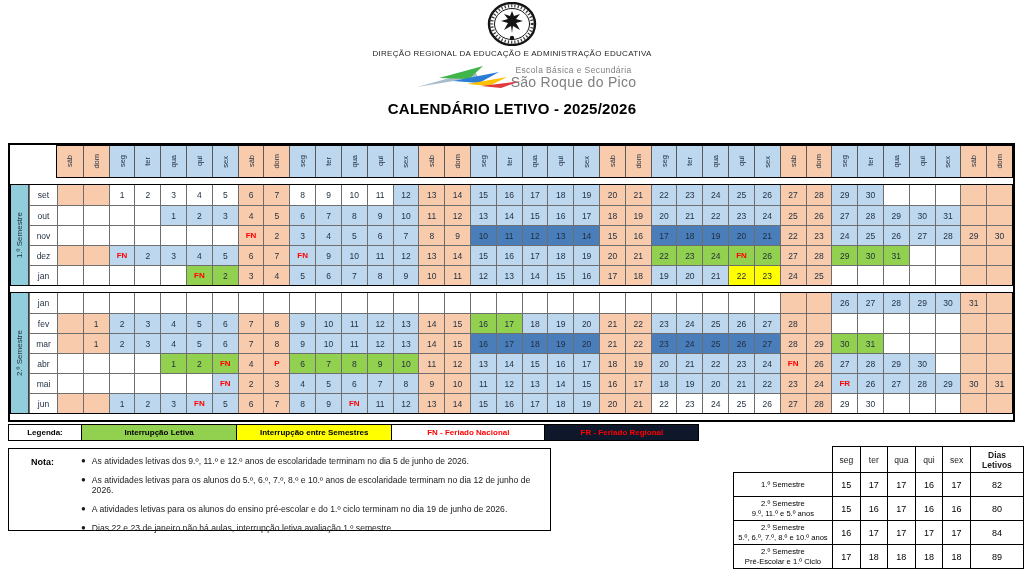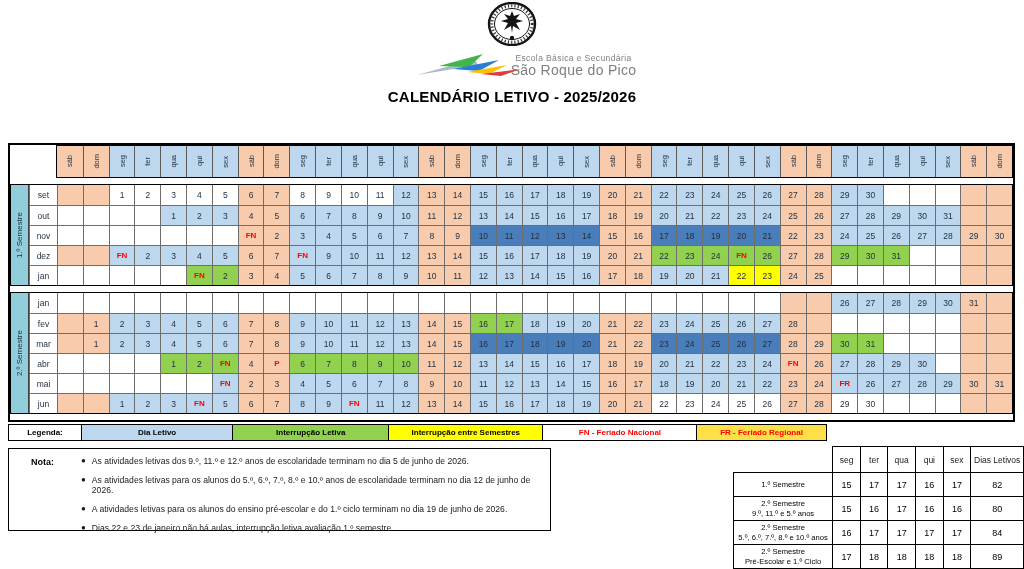--- a/index.html
+++ b/index.html
@@ -39,36 +39,37 @@
   .notelabel{position:absolute;left:22px;top:8px;font-size:9px;font-weight:700;}
   .notelist{position:absolute;left:72px;top:7px;right:8px;display:flex;flex-direction:column;row-gap:9px;}
   .noteitem{font-size:8.6px;color:#1a1a1a;display:flex;}
   .noteitem .b{margin-right:6px;font-size:8px;}
 
   
   .summary{position:absolute;left:733px;top:446px;border-collapse:collapse;}
   .summary td{border:1.2px solid #000;text-align:center;vertical-align:middle;}
   .summary td.nb{border:none;}
   .sh{height:23px;font-size:8.5px;color:#1a1a1a;width:27px;}
-  .sh.lastcol{width:54px;}
+  .sh.lastcol{width:54px;font-weight:bold;}
   .slabel{width:106px;font-size:7.6px;line-height:1.25;padding:1px 2px;}
   .sval{font-size:9px;height:21px;}
 </style>
 </head>
 <body>
 <div class="page">
 
   <div class="top">
     <svg class="emblem" width="50" height="44" viewBox="0 0 50 44">
       <ellipse cx="25" cy="22" rx="23" ry="21" fill="none" stroke="#141414" stroke-width="2.4"></ellipse>
       <ellipse cx="25" cy="22" rx="17.5" ry="15.5" fill="none" stroke="#141414" stroke-width="1"></ellipse>
       <ellipse cx="25" cy="22" rx="20.2" ry="18.2" fill="none" stroke="#141414" stroke-width="3" stroke-dasharray="1.2,2.1" opacity="0.85"></ellipse>
       <path d="M25 9 L27 14 L33 12 L29 17 L36 19 L29 21 L33 28 L26 24 L25 31 L24 24 L17 28 L21 21 L14 19 L21 17 L17 12 L23 14 Z" fill="#141414"></path>
       <circle cx="25" cy="36" r="2.2" fill="#141414"></circle>
     </svg>
+    <div class="orgline">DIREÇÃO REGIONAL DA EDUCAÇÃO E ADMINISTRAÇÃO EDUCATIVA</div>
     <div class="schoolrow">
       <svg width="108" height="24" viewBox="0 0 108 24">
         <polygon points="0,21 58,5 61,11" fill="#A9BCCB"></polygon>
         <polygon points="22,12 66,0 52,13" fill="#3FB54A"></polygon>
         <polygon points="36,15 82,6 62,17" fill="#2B7CD3"></polygon>
         <polygon points="50,18 90,11 72,20" fill="#FFC000"></polygon>
         <polygon points="64,20 104,15 84,22" fill="#E03A3E"></polygon>
       </svg>
       <div class="schooltxt">
         <div class="sch1">Escola Básica e Secundária</div>
@@ -622,25 +623,24 @@
           <div class="mcell" style="grid-area: 6 / 36; background: rgb(255, 255, 255);"></div>
           <div class="mcell" style="grid-area: 6 / 37; background: rgb(255, 255, 255);"></div>
           <div class="mcell" style="grid-area: 6 / 38; background: rgb(248, 203, 173);"></div>
           <div class="mcell" style="grid-area: 6 / 39; background: rgb(248, 203, 173);"></div>
         </div>
       </div>
   </div>
 
   <div class="legend" id="legend">
       <div class="lcell" style="width: 74px; background: rgb(255, 255, 255);">Legenda:</div>
-      <div class="lcell" style="width: 153px; background: rgb(189, 215, 238);">Dia Letivo</div>
       <div class="lcell" style="width: 157px; background: rgb(146, 208, 80);">Interrupção Letiva</div>
       <div class="lcell" style="width: 156px; background: rgb(255, 255, 0);">Interrupção entre Semestres</div>
       <div class="lcell" style="width: 155px; background: rgb(255, 255, 255); color: rgb(255, 0, 0);">FN - Feriado Nacional</div>
-      <div class="lcell" style="width: 131px; background: #fde047; color: rgb(255, 0, 0);">FR - Feriado Regional</div>
+      <div class="lcell" style="width: 155px; background: #0f172a; color: rgb(255, 0, 0);">FR - Feriado Regional</div>
     </div>
 
   <div class="notes">
     <div class="notelabel">Nota:</div>
     <div class="notelist" id="notelist">
         <div class="noteitem">
           <span class="b">●</span>
           <span>As atividades letivas dos 9.º, 11.º e 12.º anos de escolaridade terminam no dia 5 de junho de 2026.</span>
         </div>
         <div class="noteitem">

